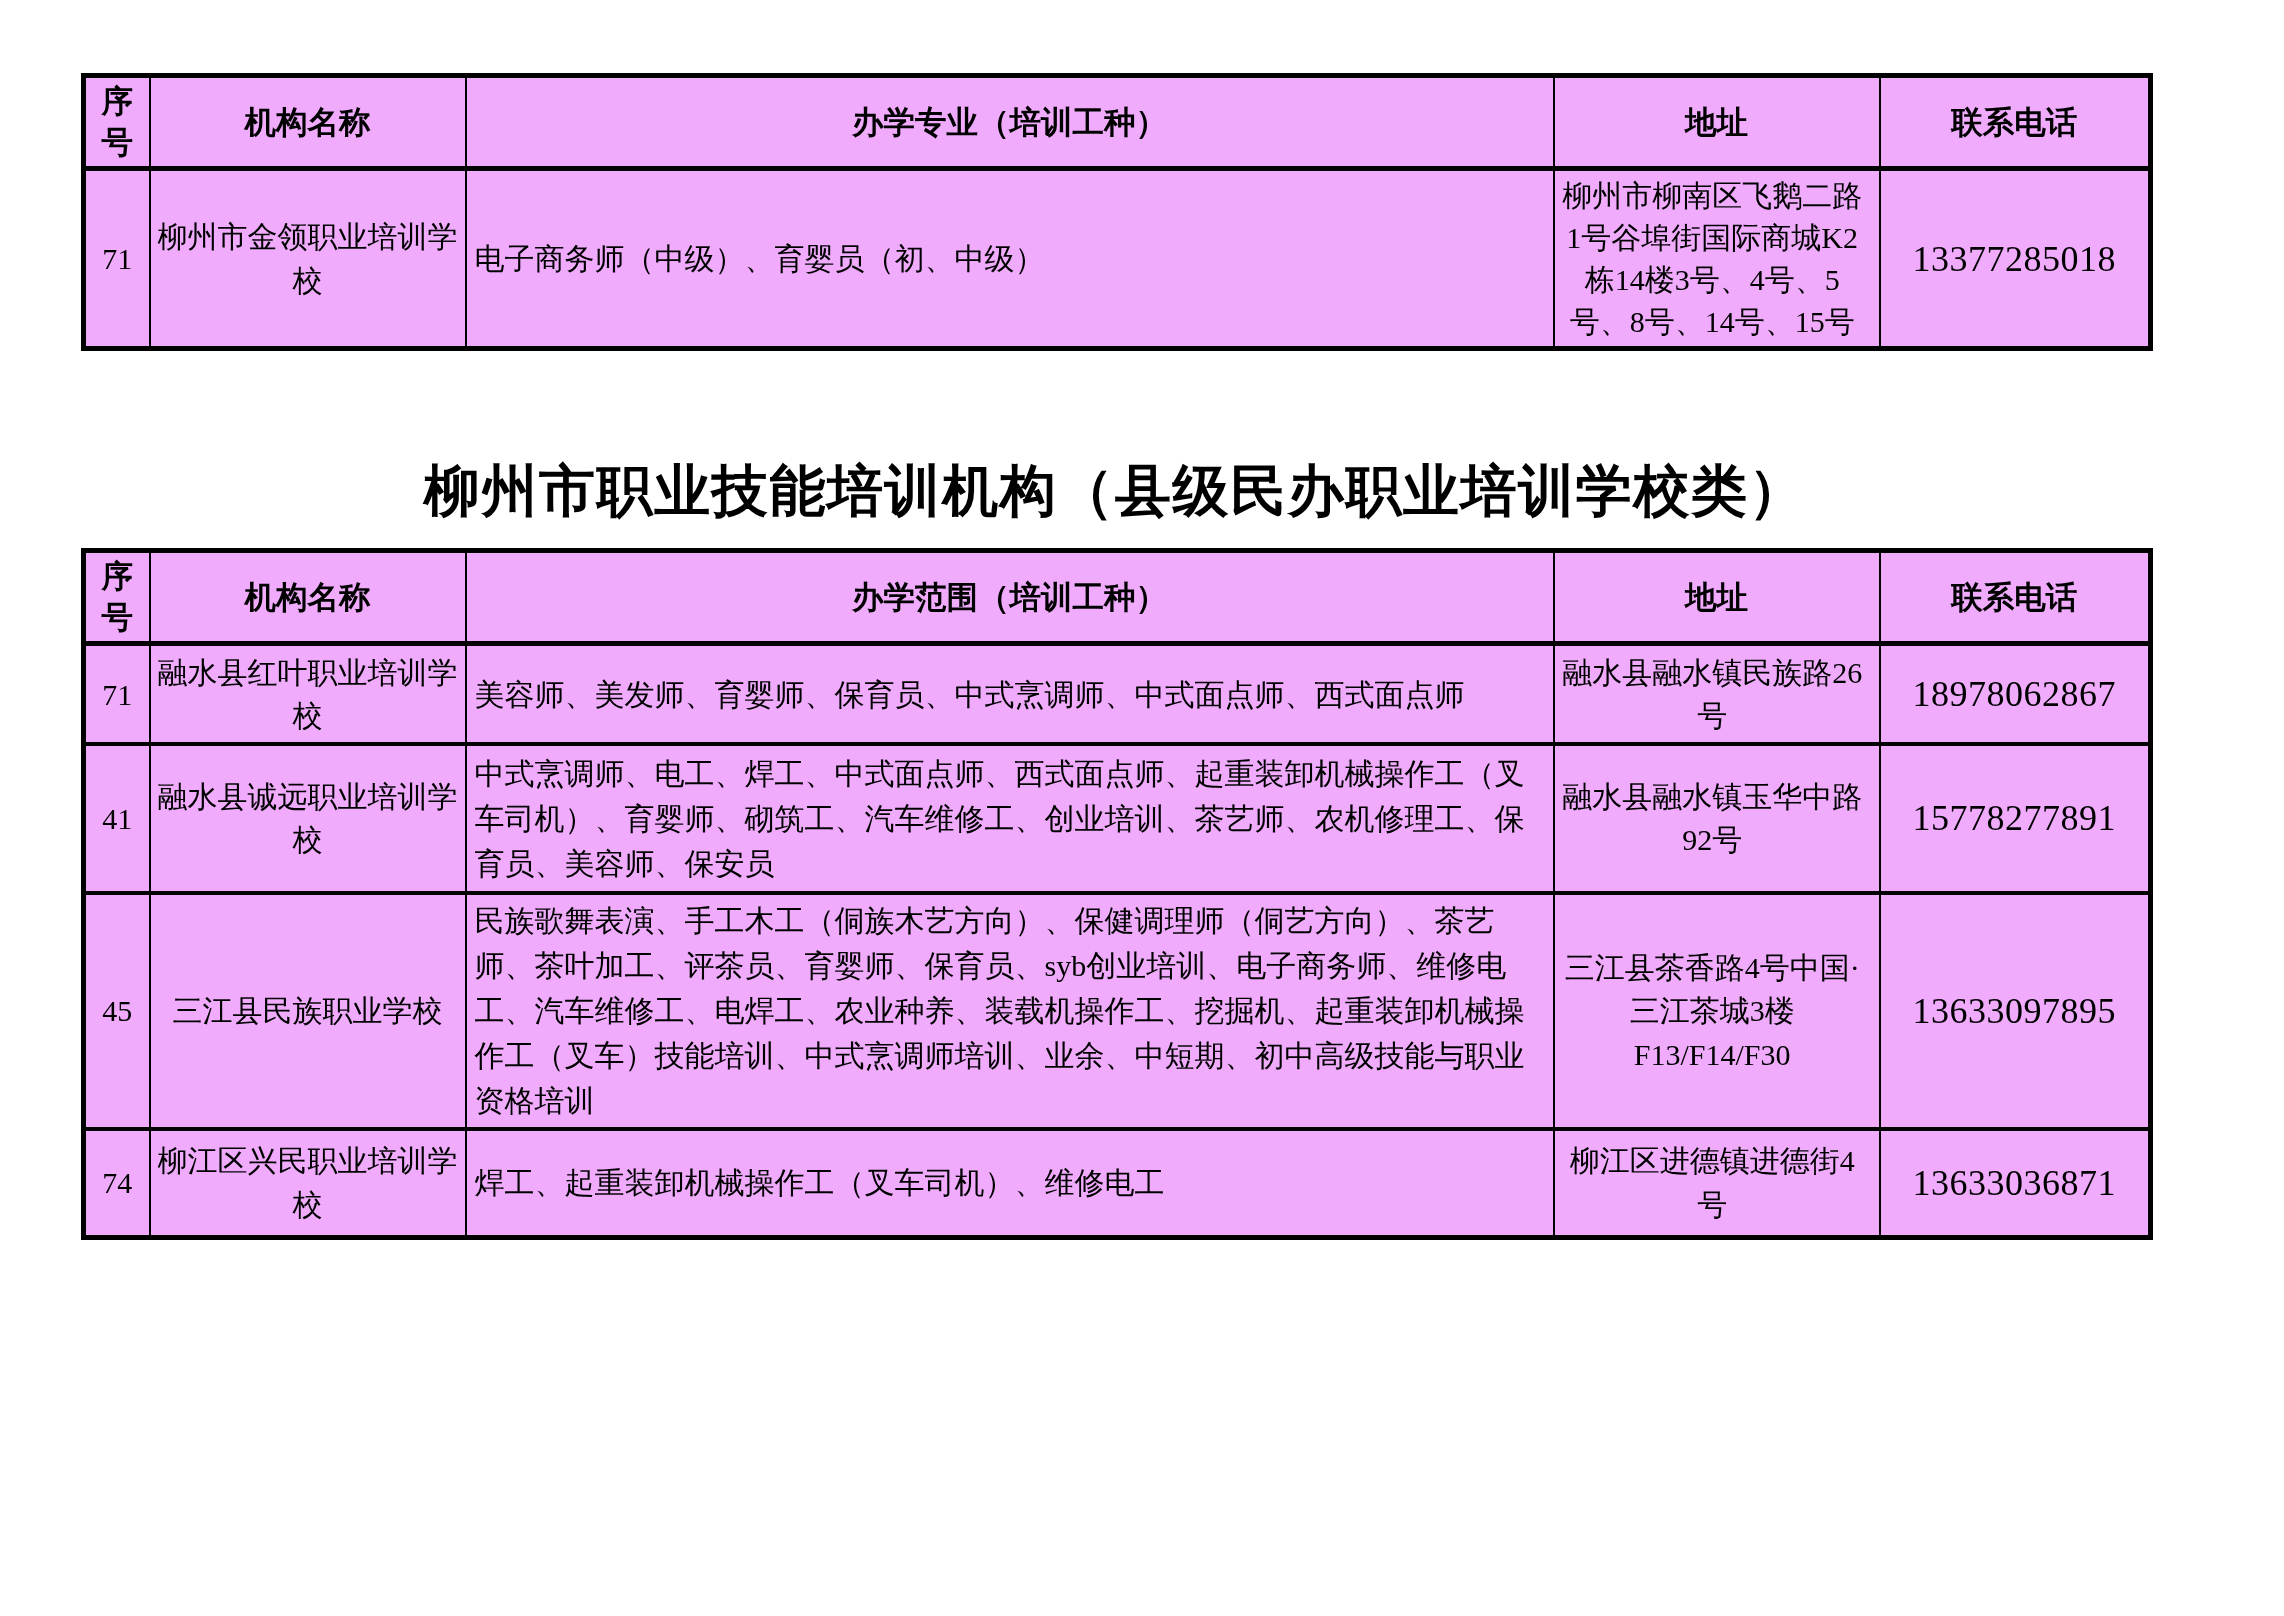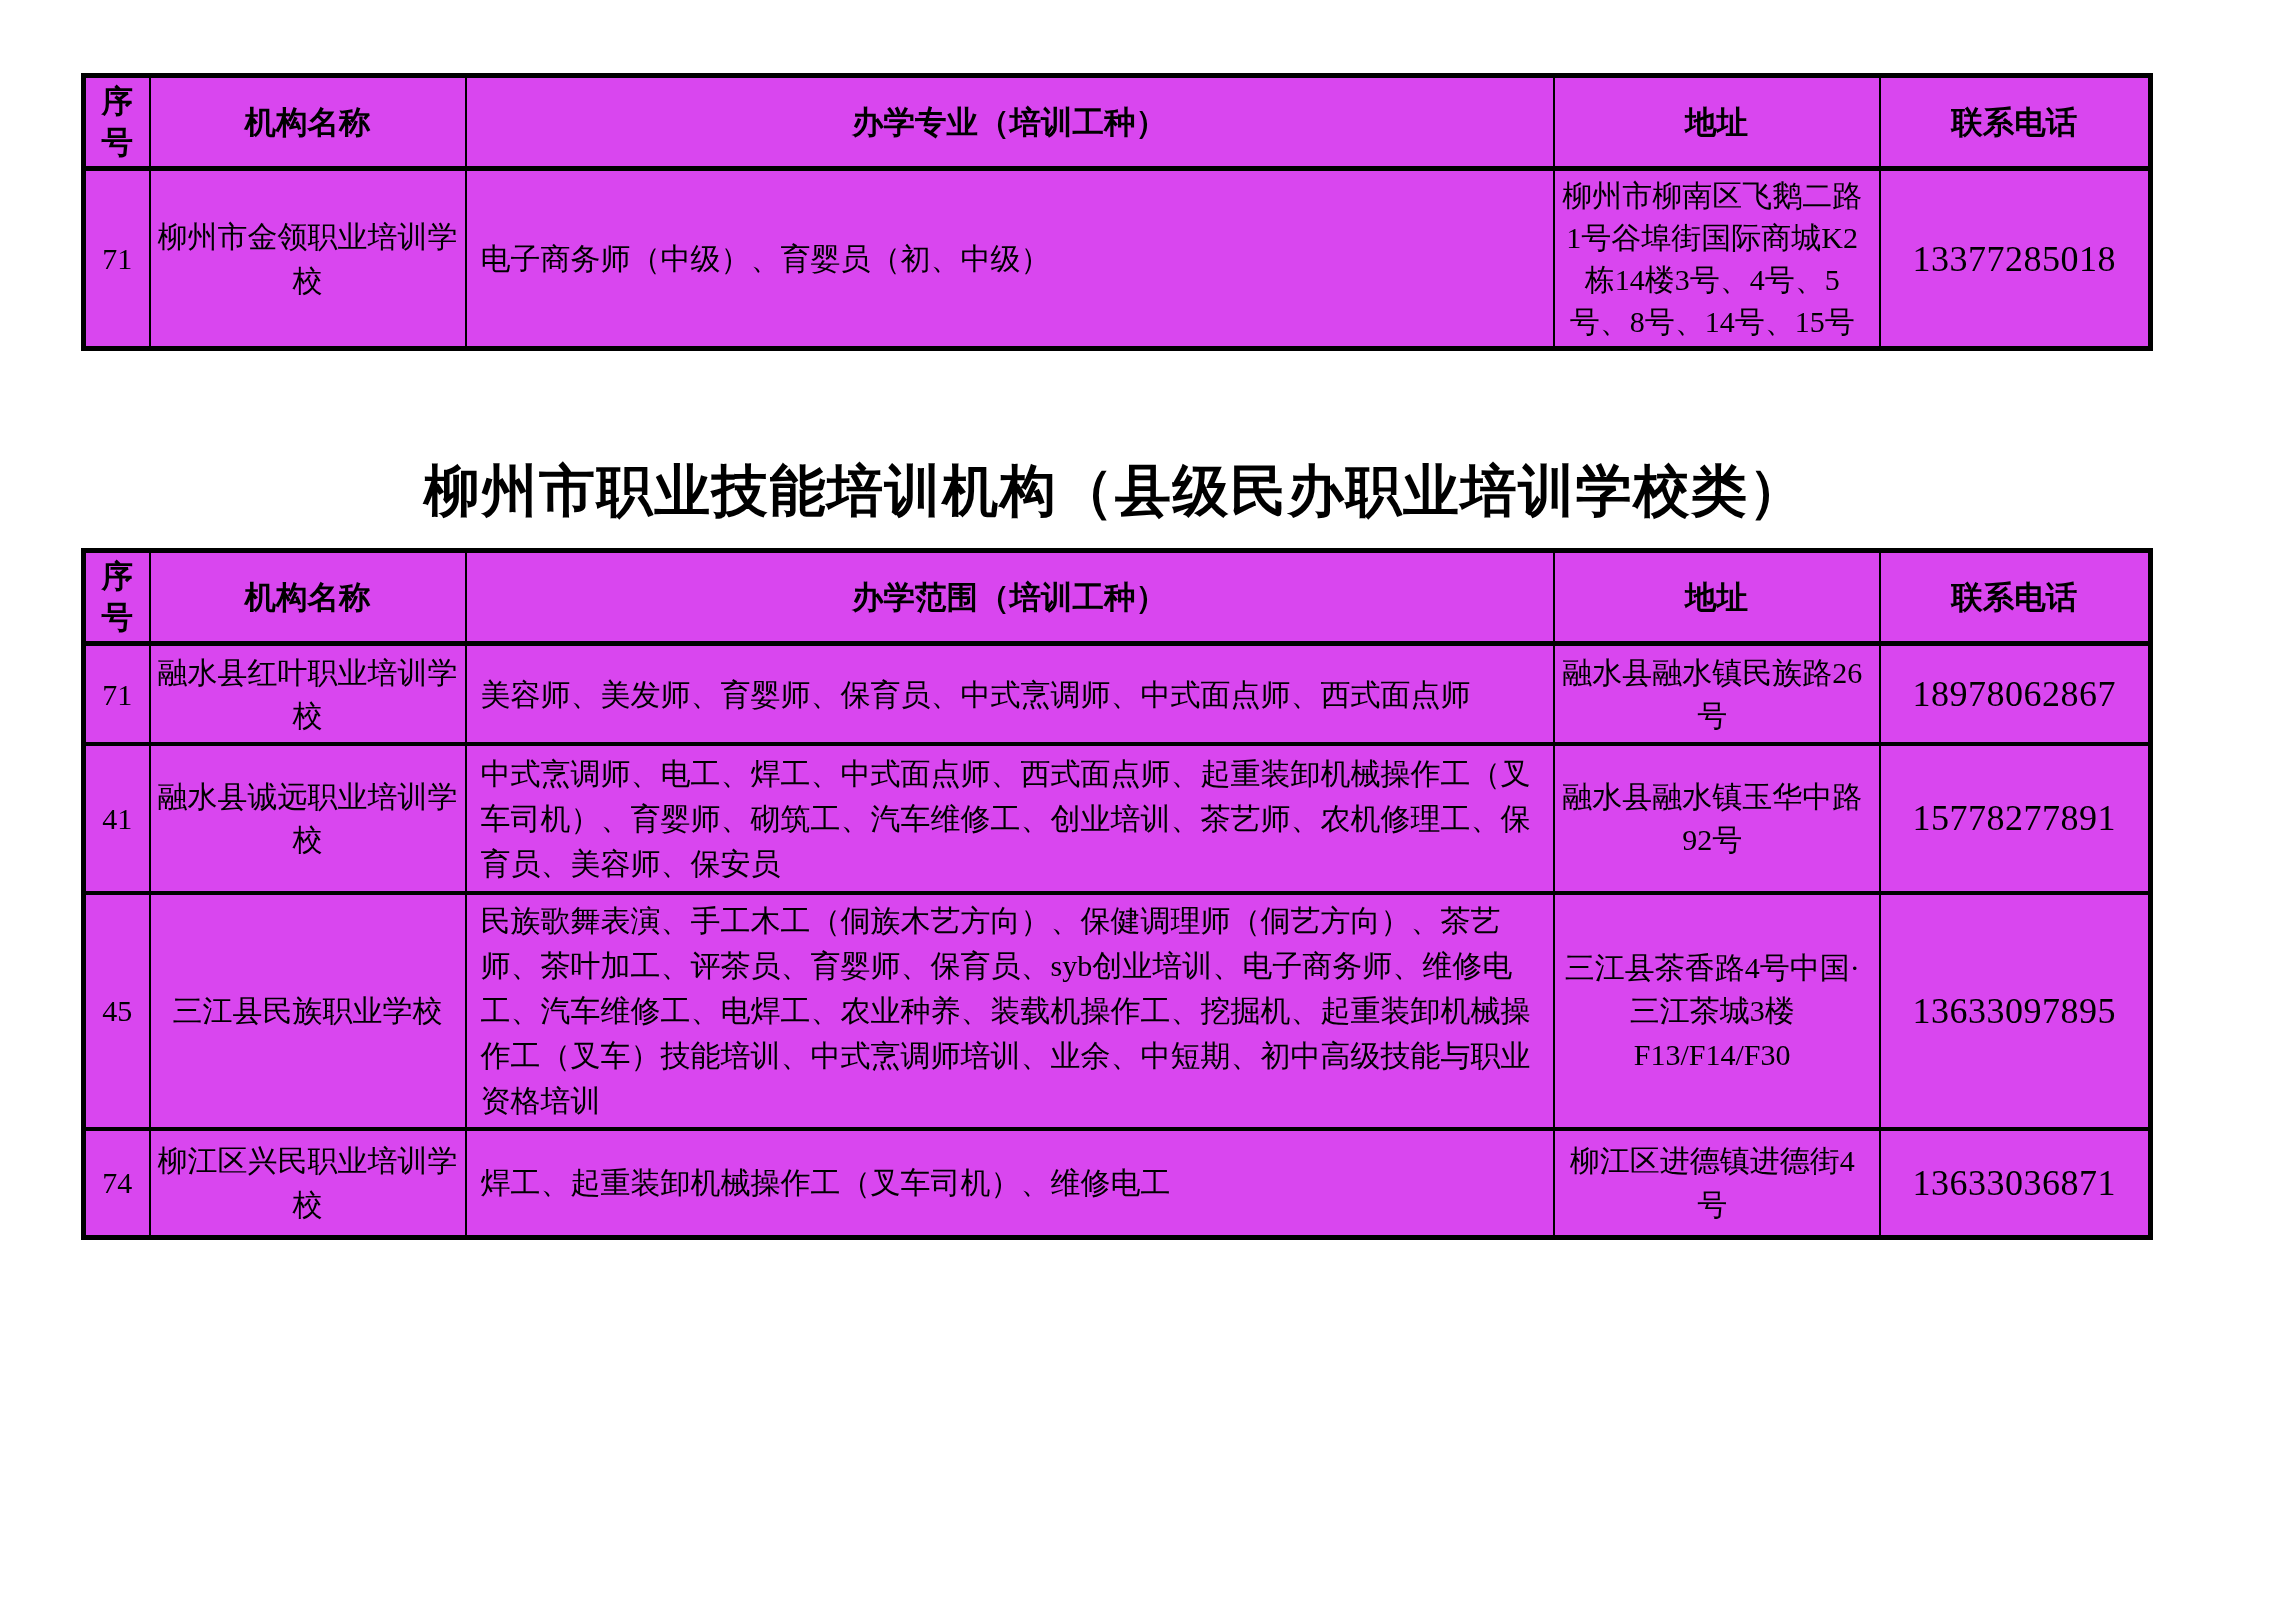--- a/index.html
+++ b/index.html
@@ -9,21 +9,21 @@
     color:#000;
   }
   .sheet{position:relative;width:2284px;height:1616px;background:#fff;overflow:hidden;}
 
   table.doc{
     position:absolute;left:81px;
     width:2068px;
     border-collapse:collapse;
     table-layout:fixed;
     border:5.4px solid #000;
-    background:#d946ef;
+    background:#f0abfc;
   }
   #table1{top:73px;}
   #table2{top:548px;}
 
   col.c-no{width:66px;}
   col.c-name{width:316px;}
   col.c-scope{width:1088px;}
   col.c-addr{width:326px;}
   col.c-phone{width:271px;}
 
@@ -42,21 +42,21 @@
     font-size:31.5px;
     text-align:center;
     line-height:1.3;
   }
   th{border-bottom:5.4px solid #000;}
   td{
     font-size:30px;
     line-height:1.5;
   }
   td.num,td.name,td.addr,td.phone{text-align:center;}
-  td.scope{text-align:left;padding-left:14px;padding-right:7.6px;}
+  td.scope{text-align:left;padding-left:8px;padding-right:7.6px;}
   td.name{line-height:1.45;}
   td.addr{line-height:1.45;padding-left:4.3px;padding-right:13px;}
   td.phone{font-size:36px;letter-spacing:0.5px;margin-left:8px;}
 
   #table1 thead tr{height:79px;}
   #table1 tbody tr{height:166px;}
   #table1 td.addr{line-height:1.4;}
 
   #table2 thead tr{height:54px;}
   #table2 tbody tr.r1{height:100px;}

